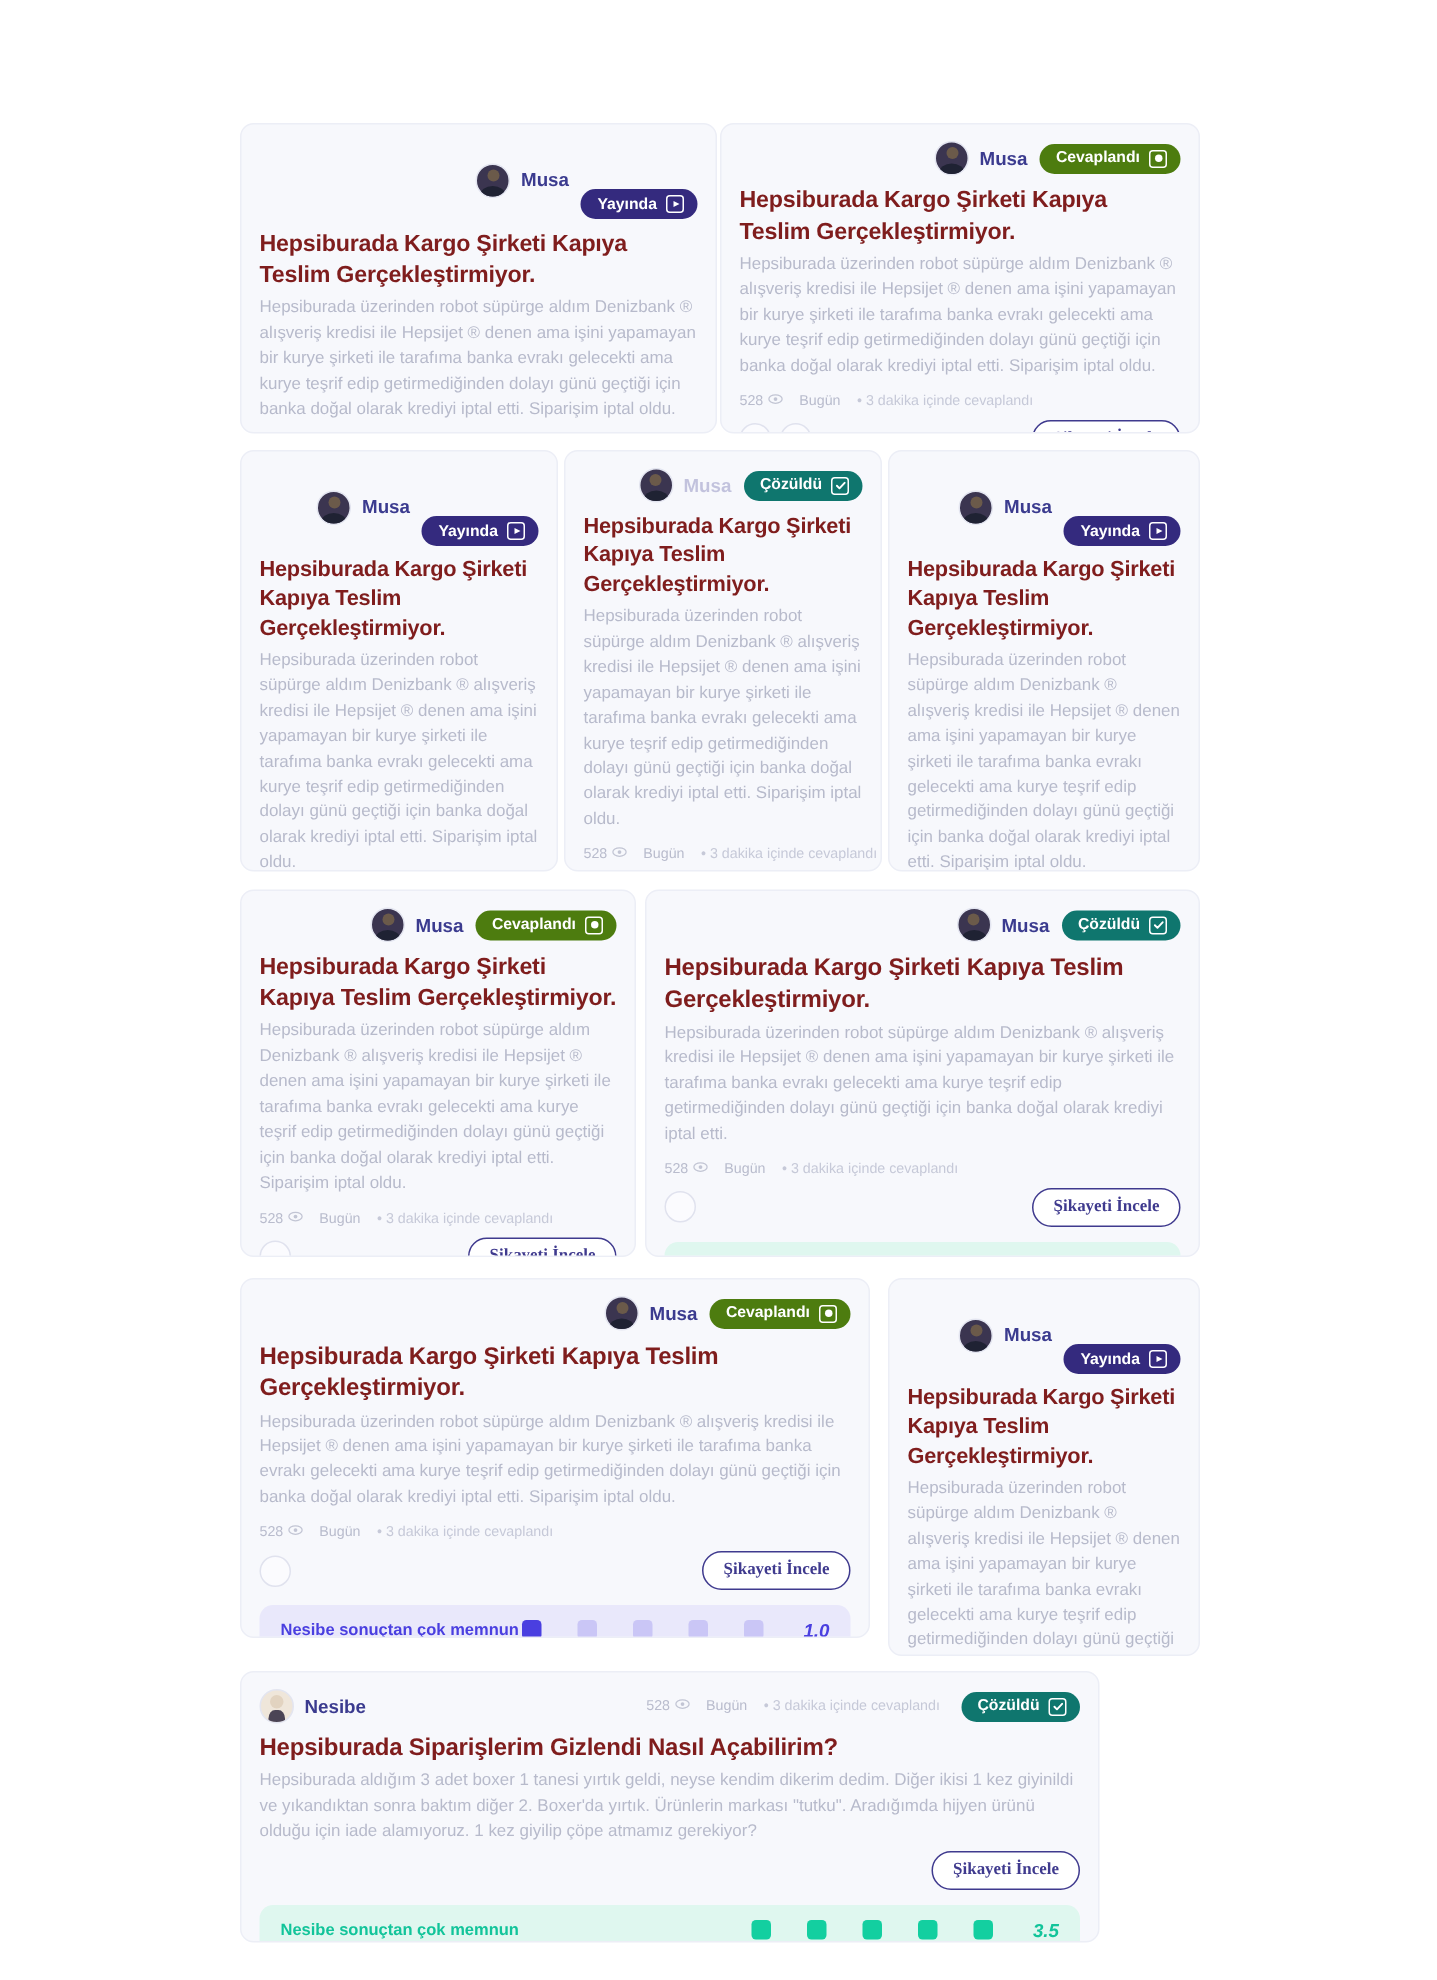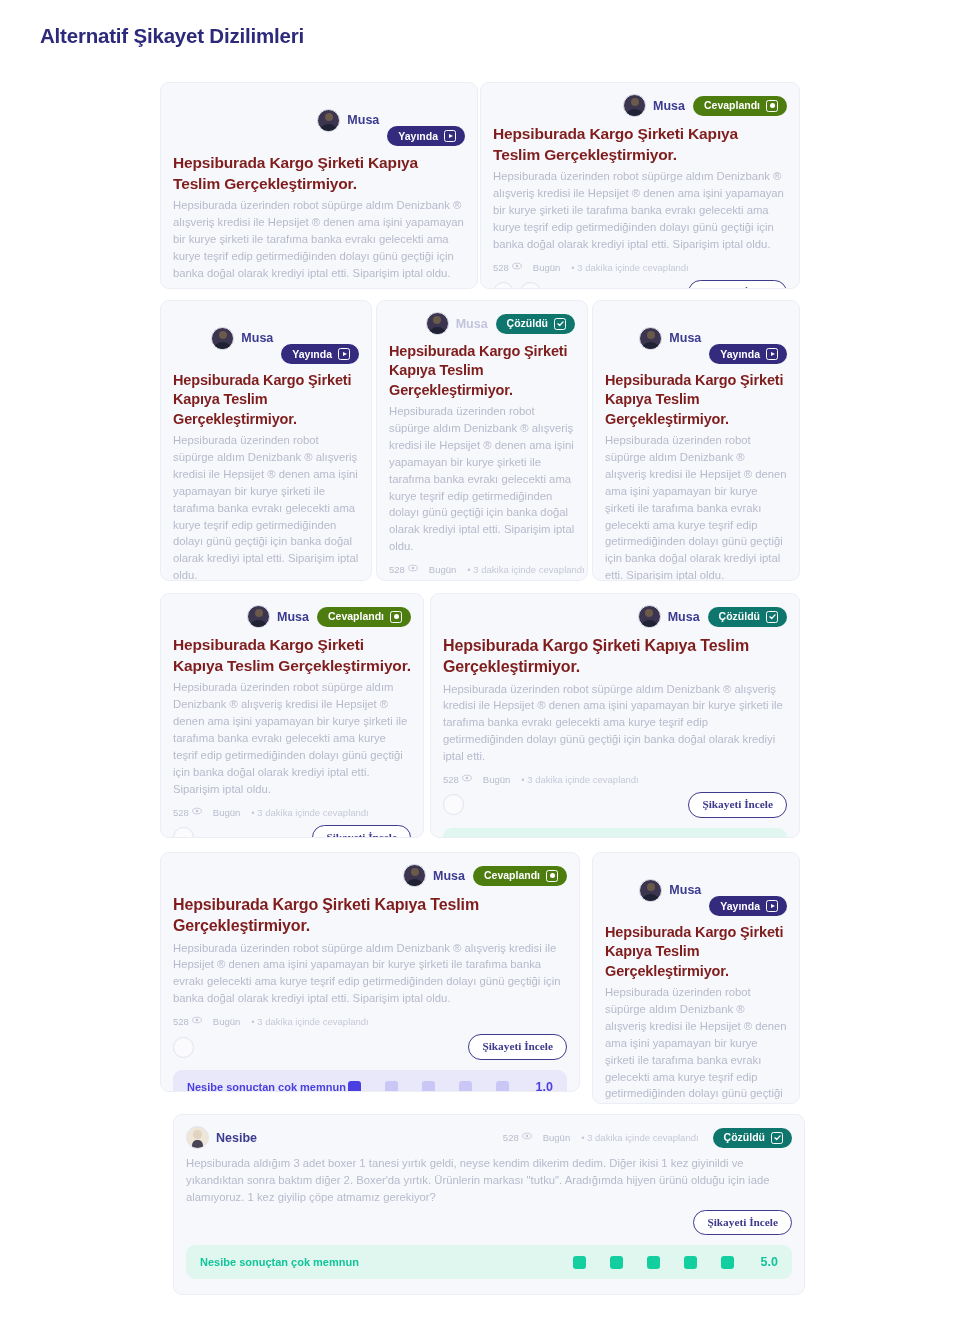--- a/index.html
+++ b/index.html
@@ -206,21 +206,21 @@
   
   .rating {
     display: flex;
     align-items: center;
     justify-content: space-between;
     border-radius: 9px;
     padding: 10px 14px;
     margin-top: 10px;
   }
   .rating .rlabel { font-size: 11px; font-weight: bold; white-space: nowrap; }
-  .rating .rright { display: flex; align-items: flex-end; gap: 24px; }
+  .rating .rright { display: flex; align-items: flex-start; gap: 24px; font-style: italic; }
   .sq { width: 13px; height: 13px; border-radius: 3px; }
   .rval { font-size: 12.5px; font-weight: bold; margin-left: 3px; }
 
   .rating.green { background: #dff7ef; }
   .rating.green .rlabel, .rating.green .rval { color: #12c49a; }
   .rating.green .sq.on  { background: #13cfa0; }
 
   .rating.violet { background: #e9e8fb; }
   .rating.violet .rlabel, .rating.violet .rval { color: #4a3fe0; }
   .rating.violet .sq.on  { background: #4a3fe0; }
@@ -233,40 +233,39 @@
   #c3  { left:160px; top:300px;  width:212px; height:281px; }
   #c4  { left:376px; top:300px;  width:212px; height:281px; }
   #c5  { left:592px; top:300px;  width:208px; height:281px; }
 
   #c6  { left:160px; top:593px;  width:264px; height:245px; }
   #c7  { left:430px; top:593px;  width:370px; height:245px; }
 
   #c8  { left:160px; top:852px;  width:420px; height:240px; }
   #c9  { left:592px; top:852px;  width:208px; height:252px; }
 
-  #c10 { left:160px; top:1114px; width:632px; height:181px;margin-left:13px; }
+  #c10 { left:160px; top:1114px; width:573px; height:181px; }
 
   
   .wide-head {
     display: flex;
     align-items: center;
     justify-content: space-between;
     gap: 10px;
     margin-bottom: 6px;
   }
   .wide-head .meta { margin-top: 0; }
   .wide-right { display: flex; align-items: center; gap: 14px; }
   .btn-right { display: flex; justify-content: flex-end; margin-top: 4px; }
 </style>
 </head>
 <body>
 
 <div class="page">
 
-  <div class="page-title">Alternatif Şikayet Dizilimleri</div>
 
   <div class="card" id="c1">
     <div class="card-head">
       <div class="user">
         <div class="avatar"></div>
         <span class="uname">Musa</span>
       </div>
       <span class="badge yayinda">
         <span>Yayında</span>
         <span class="badge-ic play"></span>
@@ -566,30 +565,31 @@
         <span class="badge cozuldu">
           <span>Çözüldü</span>
           <span class="badge-ic check">
             <svg width="7" height="6" viewBox="0 0 8 7">
                 <path d="M1 3.3 L3 5.3 L7 1" fill="none" stroke="#ffffff" stroke-width="1.5" stroke-linecap="round" stroke-linejoin="round"></path>
               </svg>
           </span>
         </span>
       </div>
     </div>
+    <div class="c-title bg">Hepsiburada Siparişlerim Gizlendi Nasıl Açabilirim?</div>
     <div class="c-body">Hepsiburada aldığım 3 adet boxer 1 tanesi yırtık geldi, neyse kendim dikerim dedim. Diğer ikisi 1 kez giyinildi ve yıkandıktan sonra baktım diğer 2. Boxer'da yırtık. Ürünlerin markası "tutku". Aradığımda hijyen ürünü olduğu için iade alamıyoruz. 1 kez giyilip çöpe atmamız gerekiyor?</div>
     <div class="btn-right">
       <button class="btn">Şikayeti İncele</button>
     </div>
     <div class="rating green">
       <span class="rlabel">Nesibe sonuçtan çok memnun</span>
       <span class="rright">
         <span class="sq on"></span>
         <span class="sq on"></span>
         <span class="sq on"></span>
         <span class="sq on"></span>
         <span class="sq on"></span>
-        <span class="rval">5.0</span>
+        <span class="rval">3.5</span>
       </span>
     </div>
   </div>
 
 </div>
 
 </body></html>

